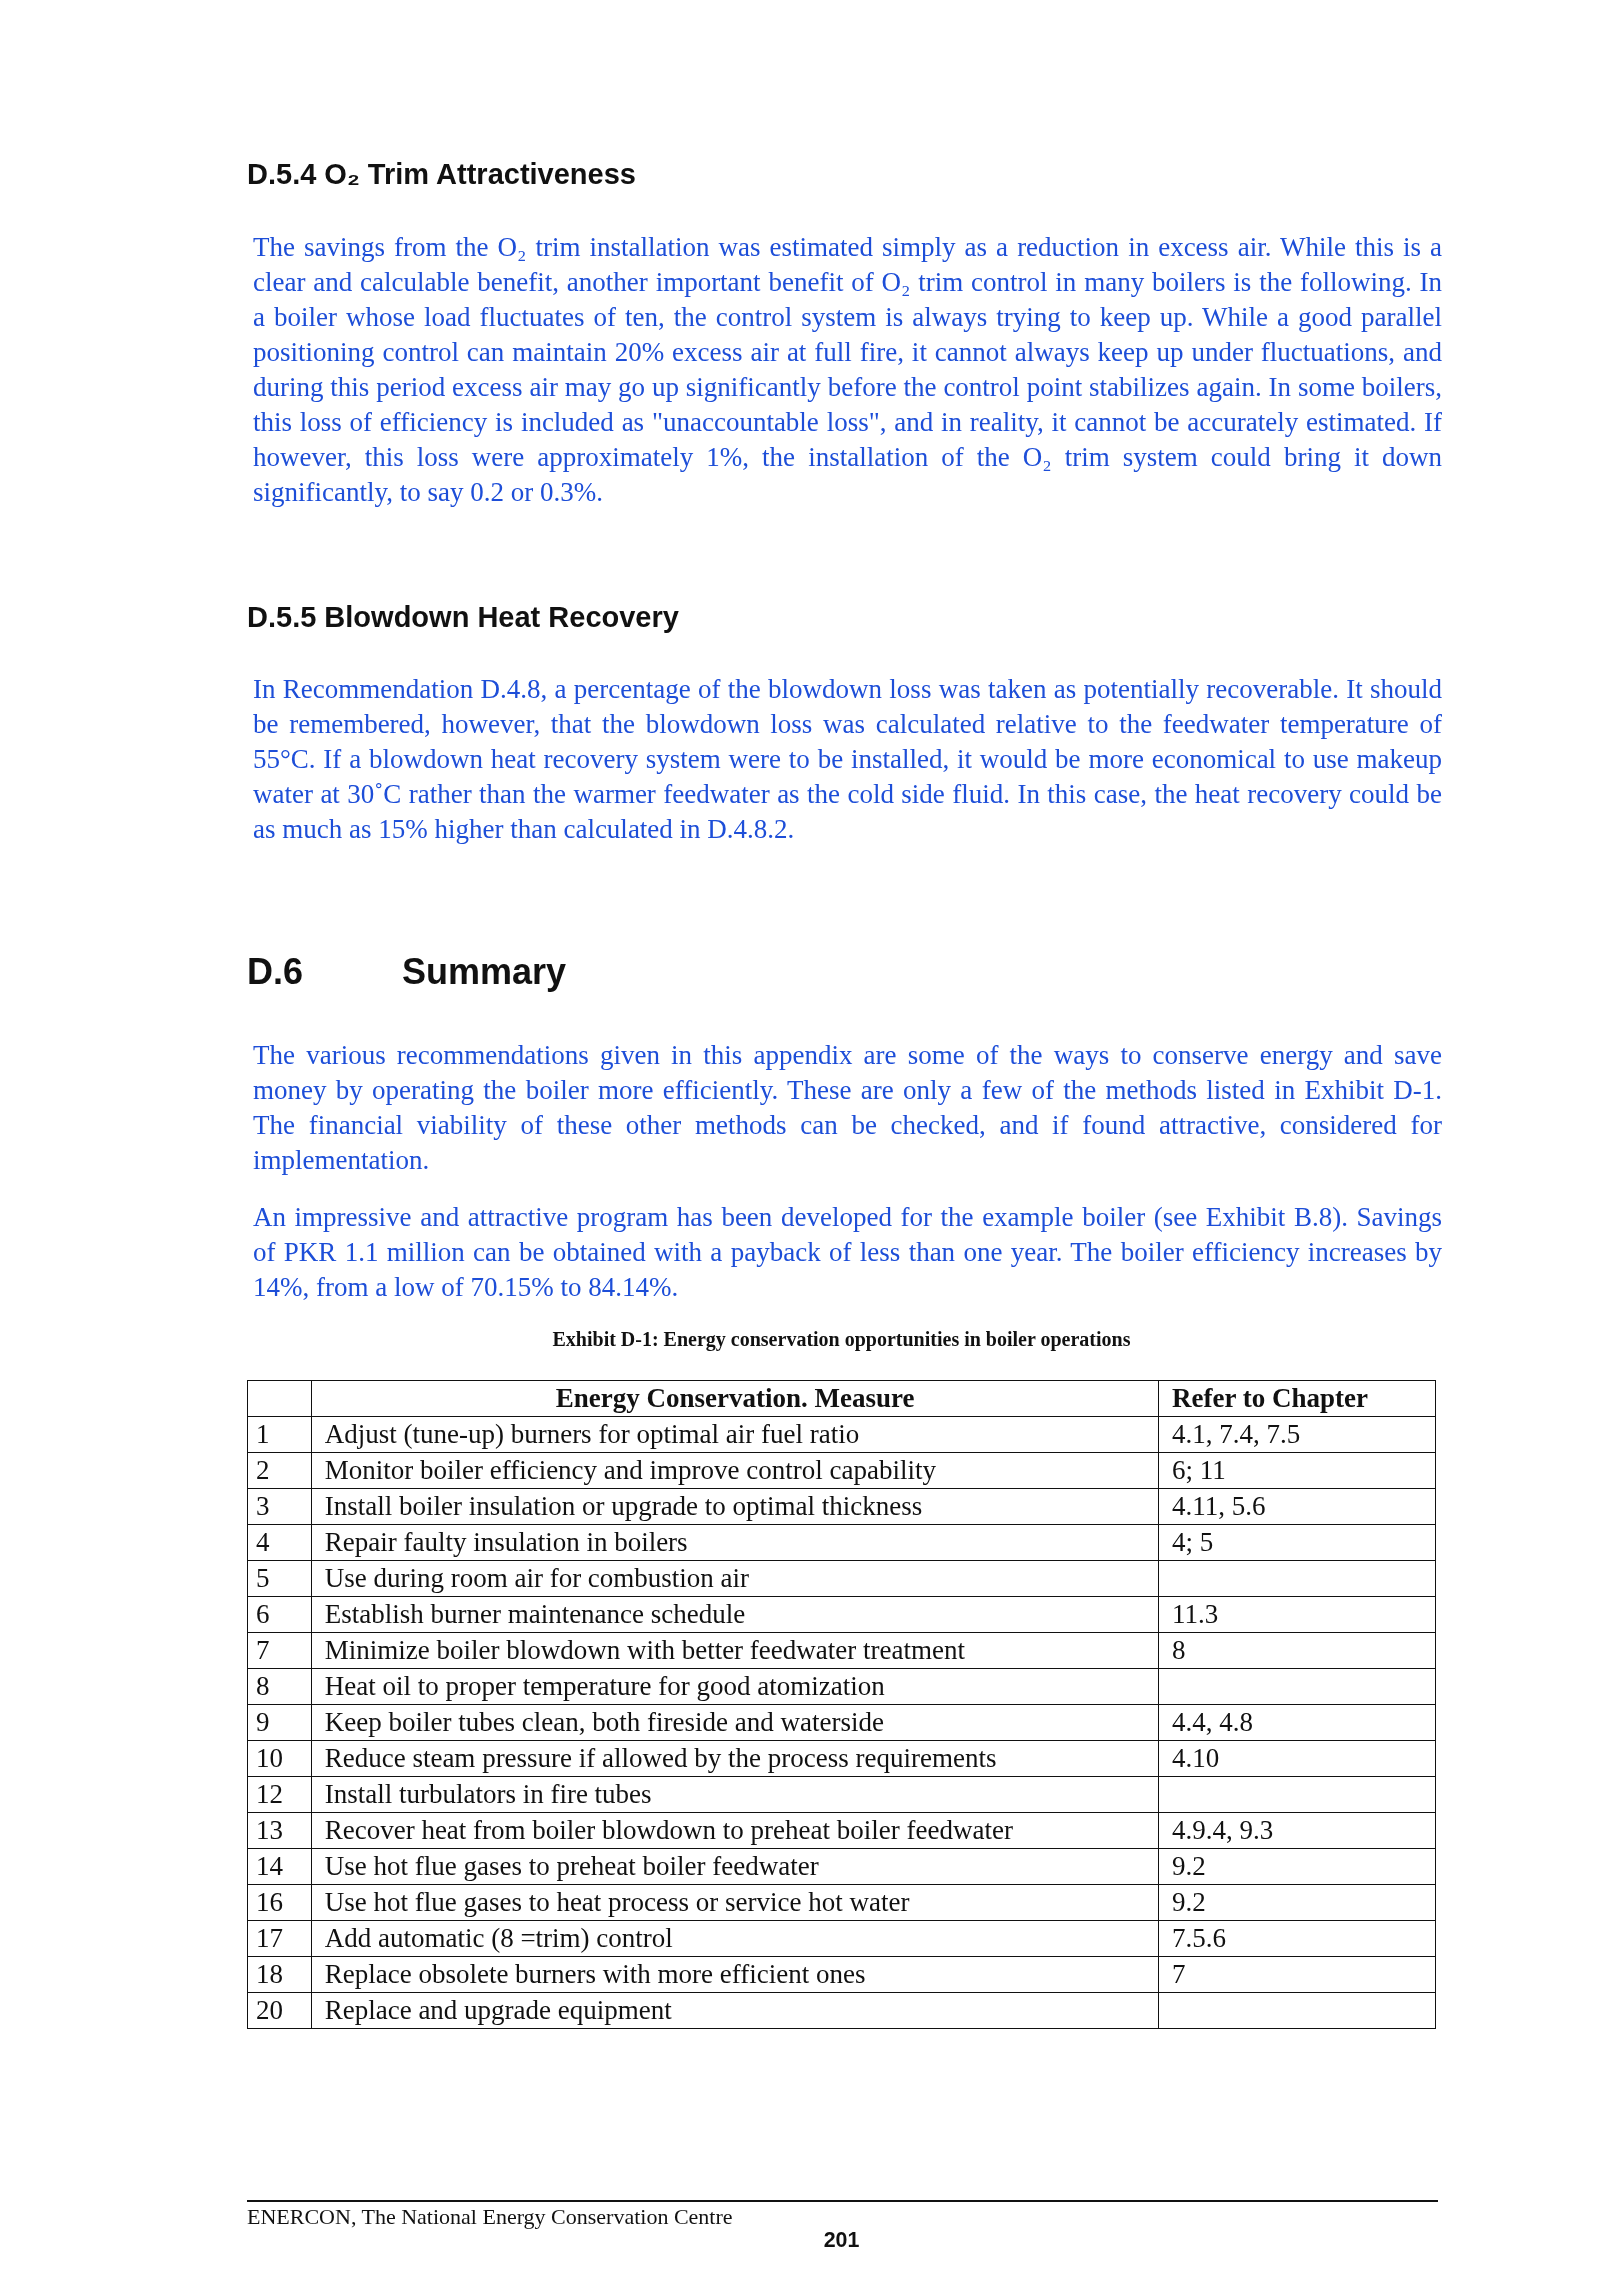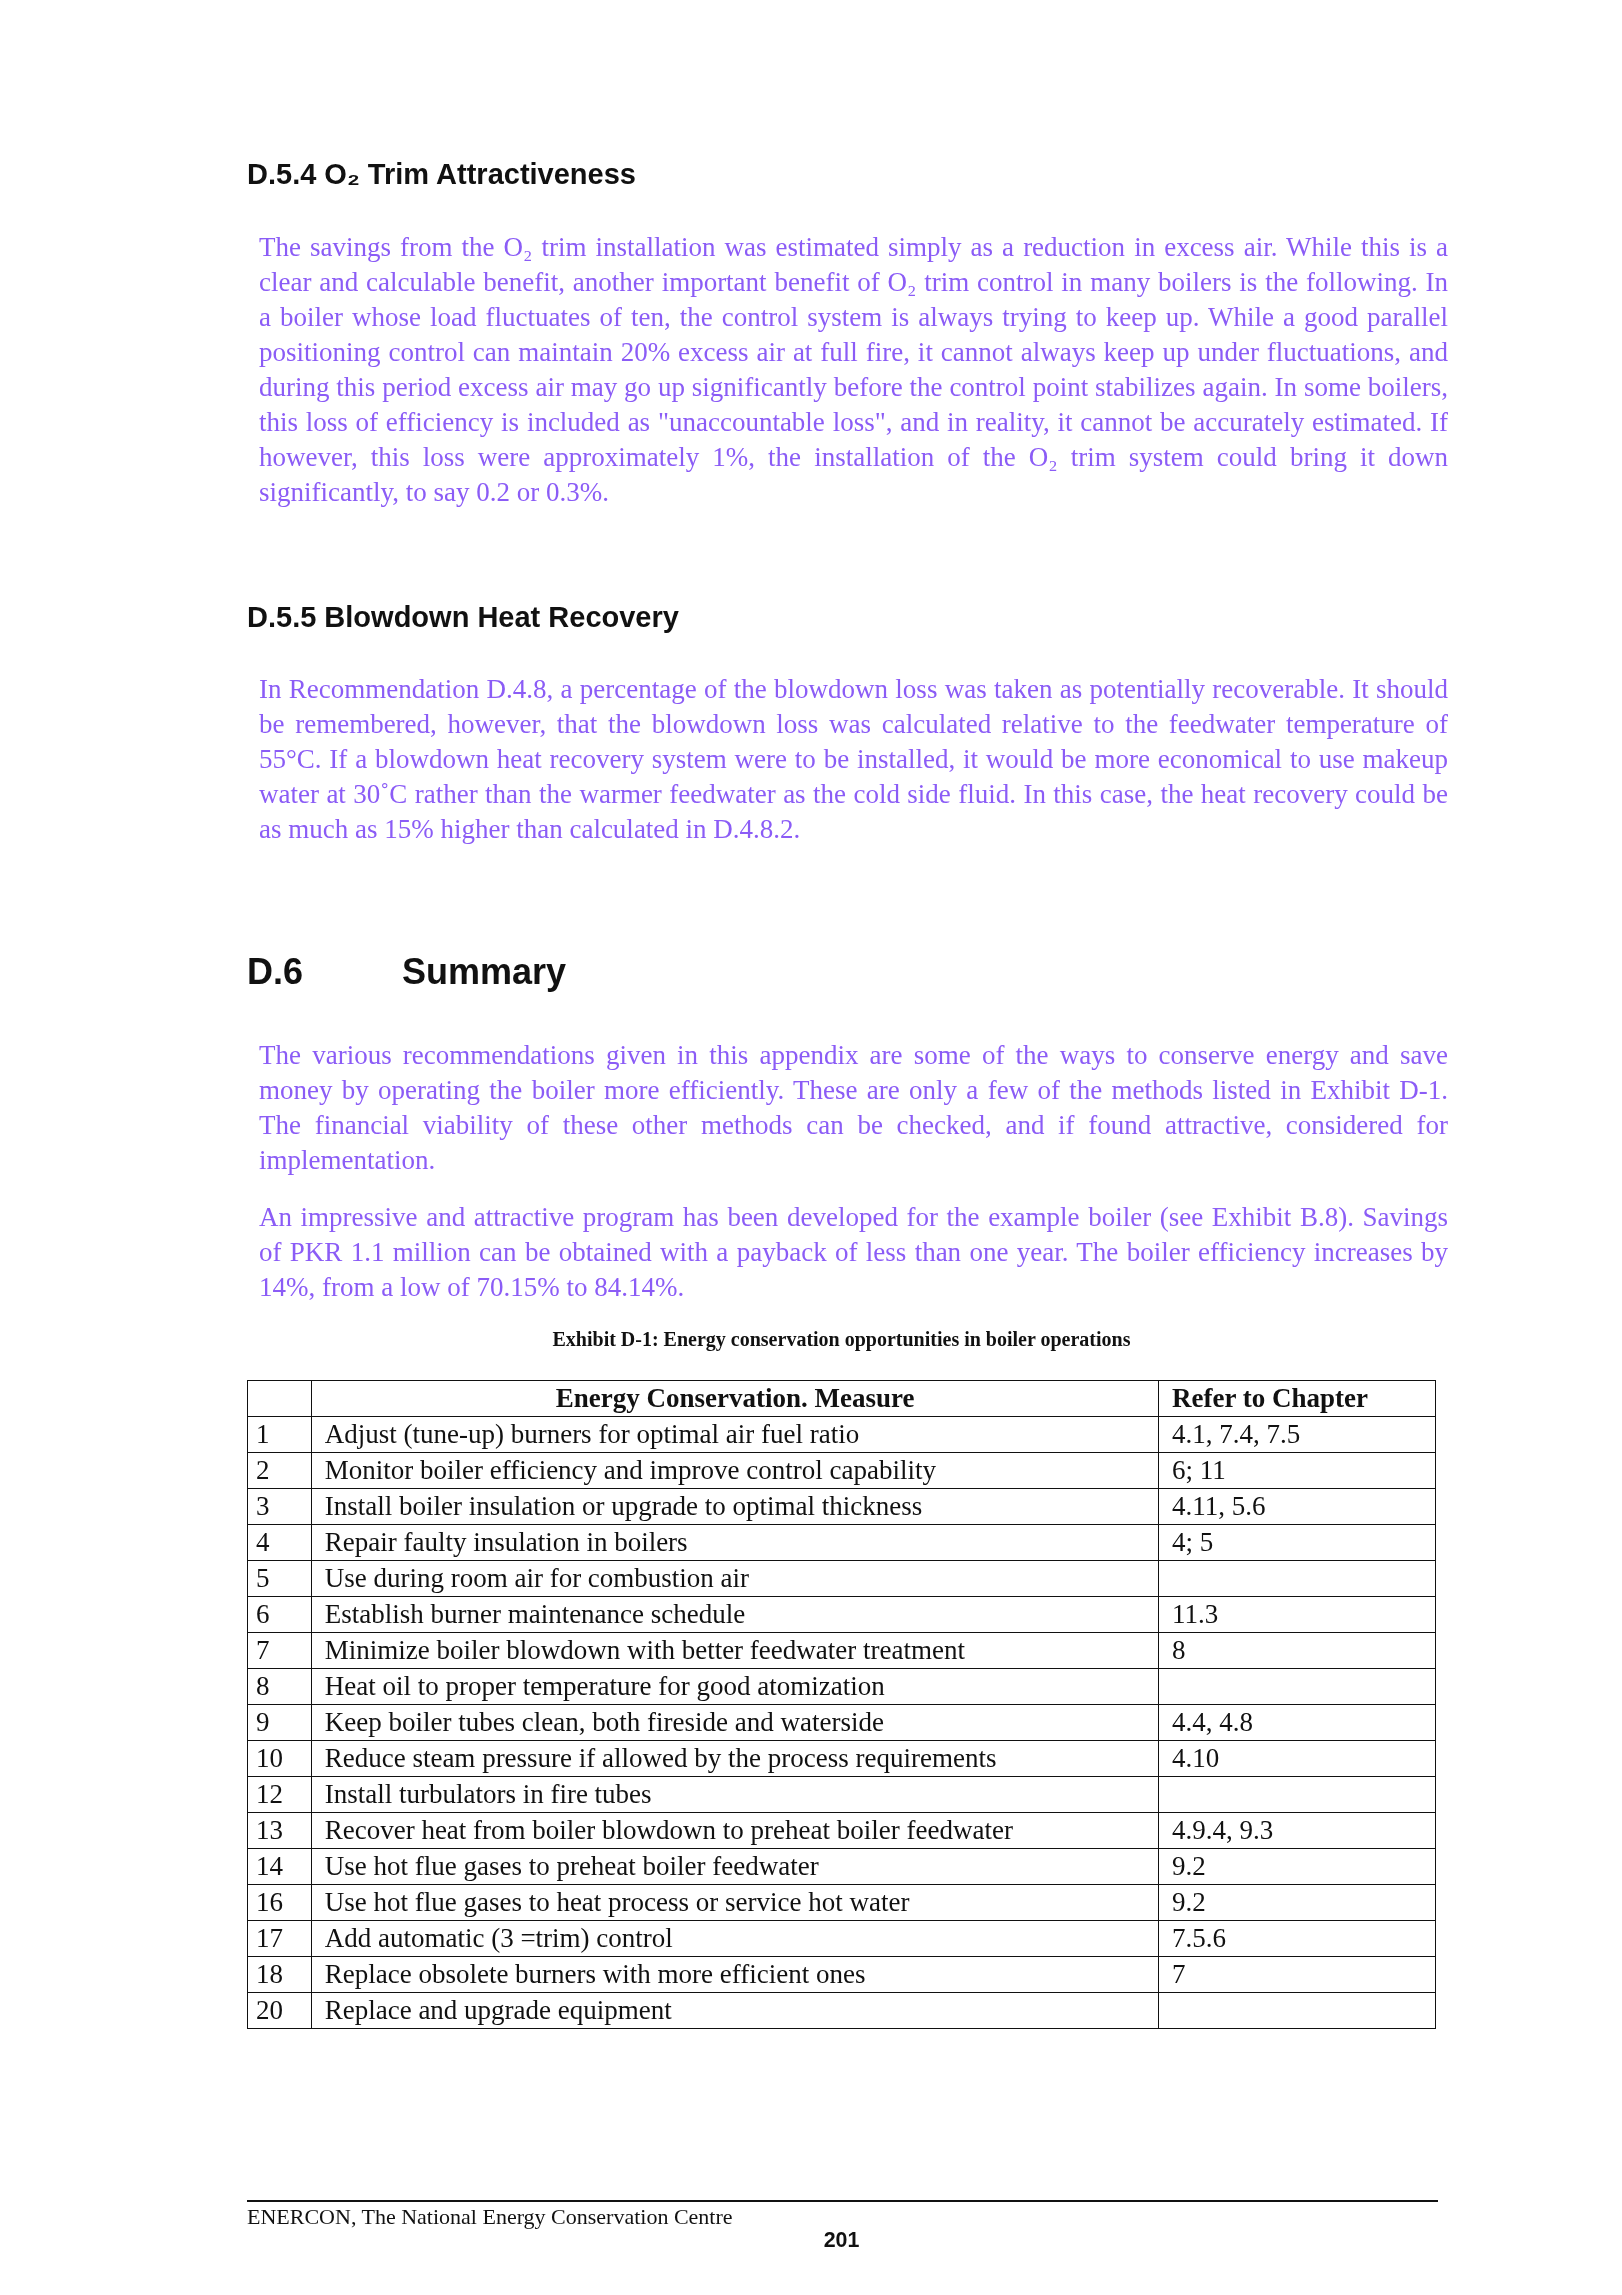--- a/index.html
+++ b/index.html
@@ -1,21 +1,21 @@
 <!DOCTYPE html>
 <html style="font-size:12.7px"><head>
 <meta charset="utf-8">
 <style>
   html, body { margin: 0; padding: 0; background: #ffffff; }
   body { width: 1623px; height: 2295px; position: relative; color: #111; font-family: "DejaVu Serif", serif; }
   .page { position: absolute; left: 247px; top: 0; width: 1189px; }
   .h3 { position: absolute; left: 0; font-family: "Liberation Sans", sans-serif; font-weight: bold; font-size: 29px; color: #111; }
   .h2 { position: absolute; left: 0; font-family: "Liberation Sans", sans-serif; font-weight: bold; font-size: 36px; color: #111; }
   .h2 .num { display: inline-block; width: 155px; }
-  .para { position: absolute; left: 12px; width: 1189px; font-family: "Liberation Serif", serif; font-size: 27px; line-height: 35px; text-align: justify; color: #8b5cf6; margin: 0; }
+  .para { position: absolute; left: 6px; width: 1189px; font-family: "Liberation Serif", serif; font-size: 27px; line-height: 35px; text-align: justify; color: #1d4ed8; margin: 0; }
   .exhibit-title { position: absolute; left: 0; width: 1189px; text-align: center; font-family: "Liberation Serif", serif; font-weight: bold; font-size: 20px; top: 1328px; }
   table.ex { position: absolute; left: 0; top: 1380px; width: 1189px; border-collapse: collapse; font-family: "Liberation Serif", serif; font-size: 27px; }
   table.ex td, table.ex th { border: 1.6px solid #111; padding: 0 0 0 12.7px; line-height: 35px; vertical-align: top; text-align: left; }
   table.ex th { font-weight: bold; text-align: center; padding: 0; margin-top: 24px; }
   table.ex th.ref { text-align: left; padding-left: 12.7px; }
   table.ex td.idx { width: 55px; padding-left: 8px; }
   table.ex td.ref { width: 263px; }
   .footer-rule { position: absolute; left: 0; top: 2200px; width: 1191px; border-top: 2.4px solid #111; }
   .footer-text { position: absolute; left: 0; top: 2204px; font-family: "Liberation Serif", serif; font-size: 22px; color: #111; }
   .page-num { position: absolute; left: 0; width: 1189px; text-align: center; top: 2228px; font-family: "Liberation Sans", sans-serif; font-weight: bold; font-size: 21.4px; }
@@ -113,21 +113,21 @@
           <td class="measure">Use hot flue gases to preheat boiler feedwater</td>
           <td class="ref">9.2</td>
         </tr>
         <tr>
           <td class="idx">16</td>
           <td class="measure">Use hot flue gases to heat process or service hot water</td>
           <td class="ref">9.2</td>
         </tr>
         <tr>
           <td class="idx">17</td>
-          <td class="measure">Add automatic (3 =trim) control</td>
+          <td class="measure">Add automatic (8 =trim) control</td>
           <td class="ref">7.5.6</td>
         </tr>
         <tr>
           <td class="idx">18</td>
           <td class="measure">Replace obsolete burners with more efficient ones</td>
           <td class="ref">7</td>
         </tr>
         <tr>
           <td class="idx">20</td>
           <td class="measure">Replace and upgrade equipment</td>

